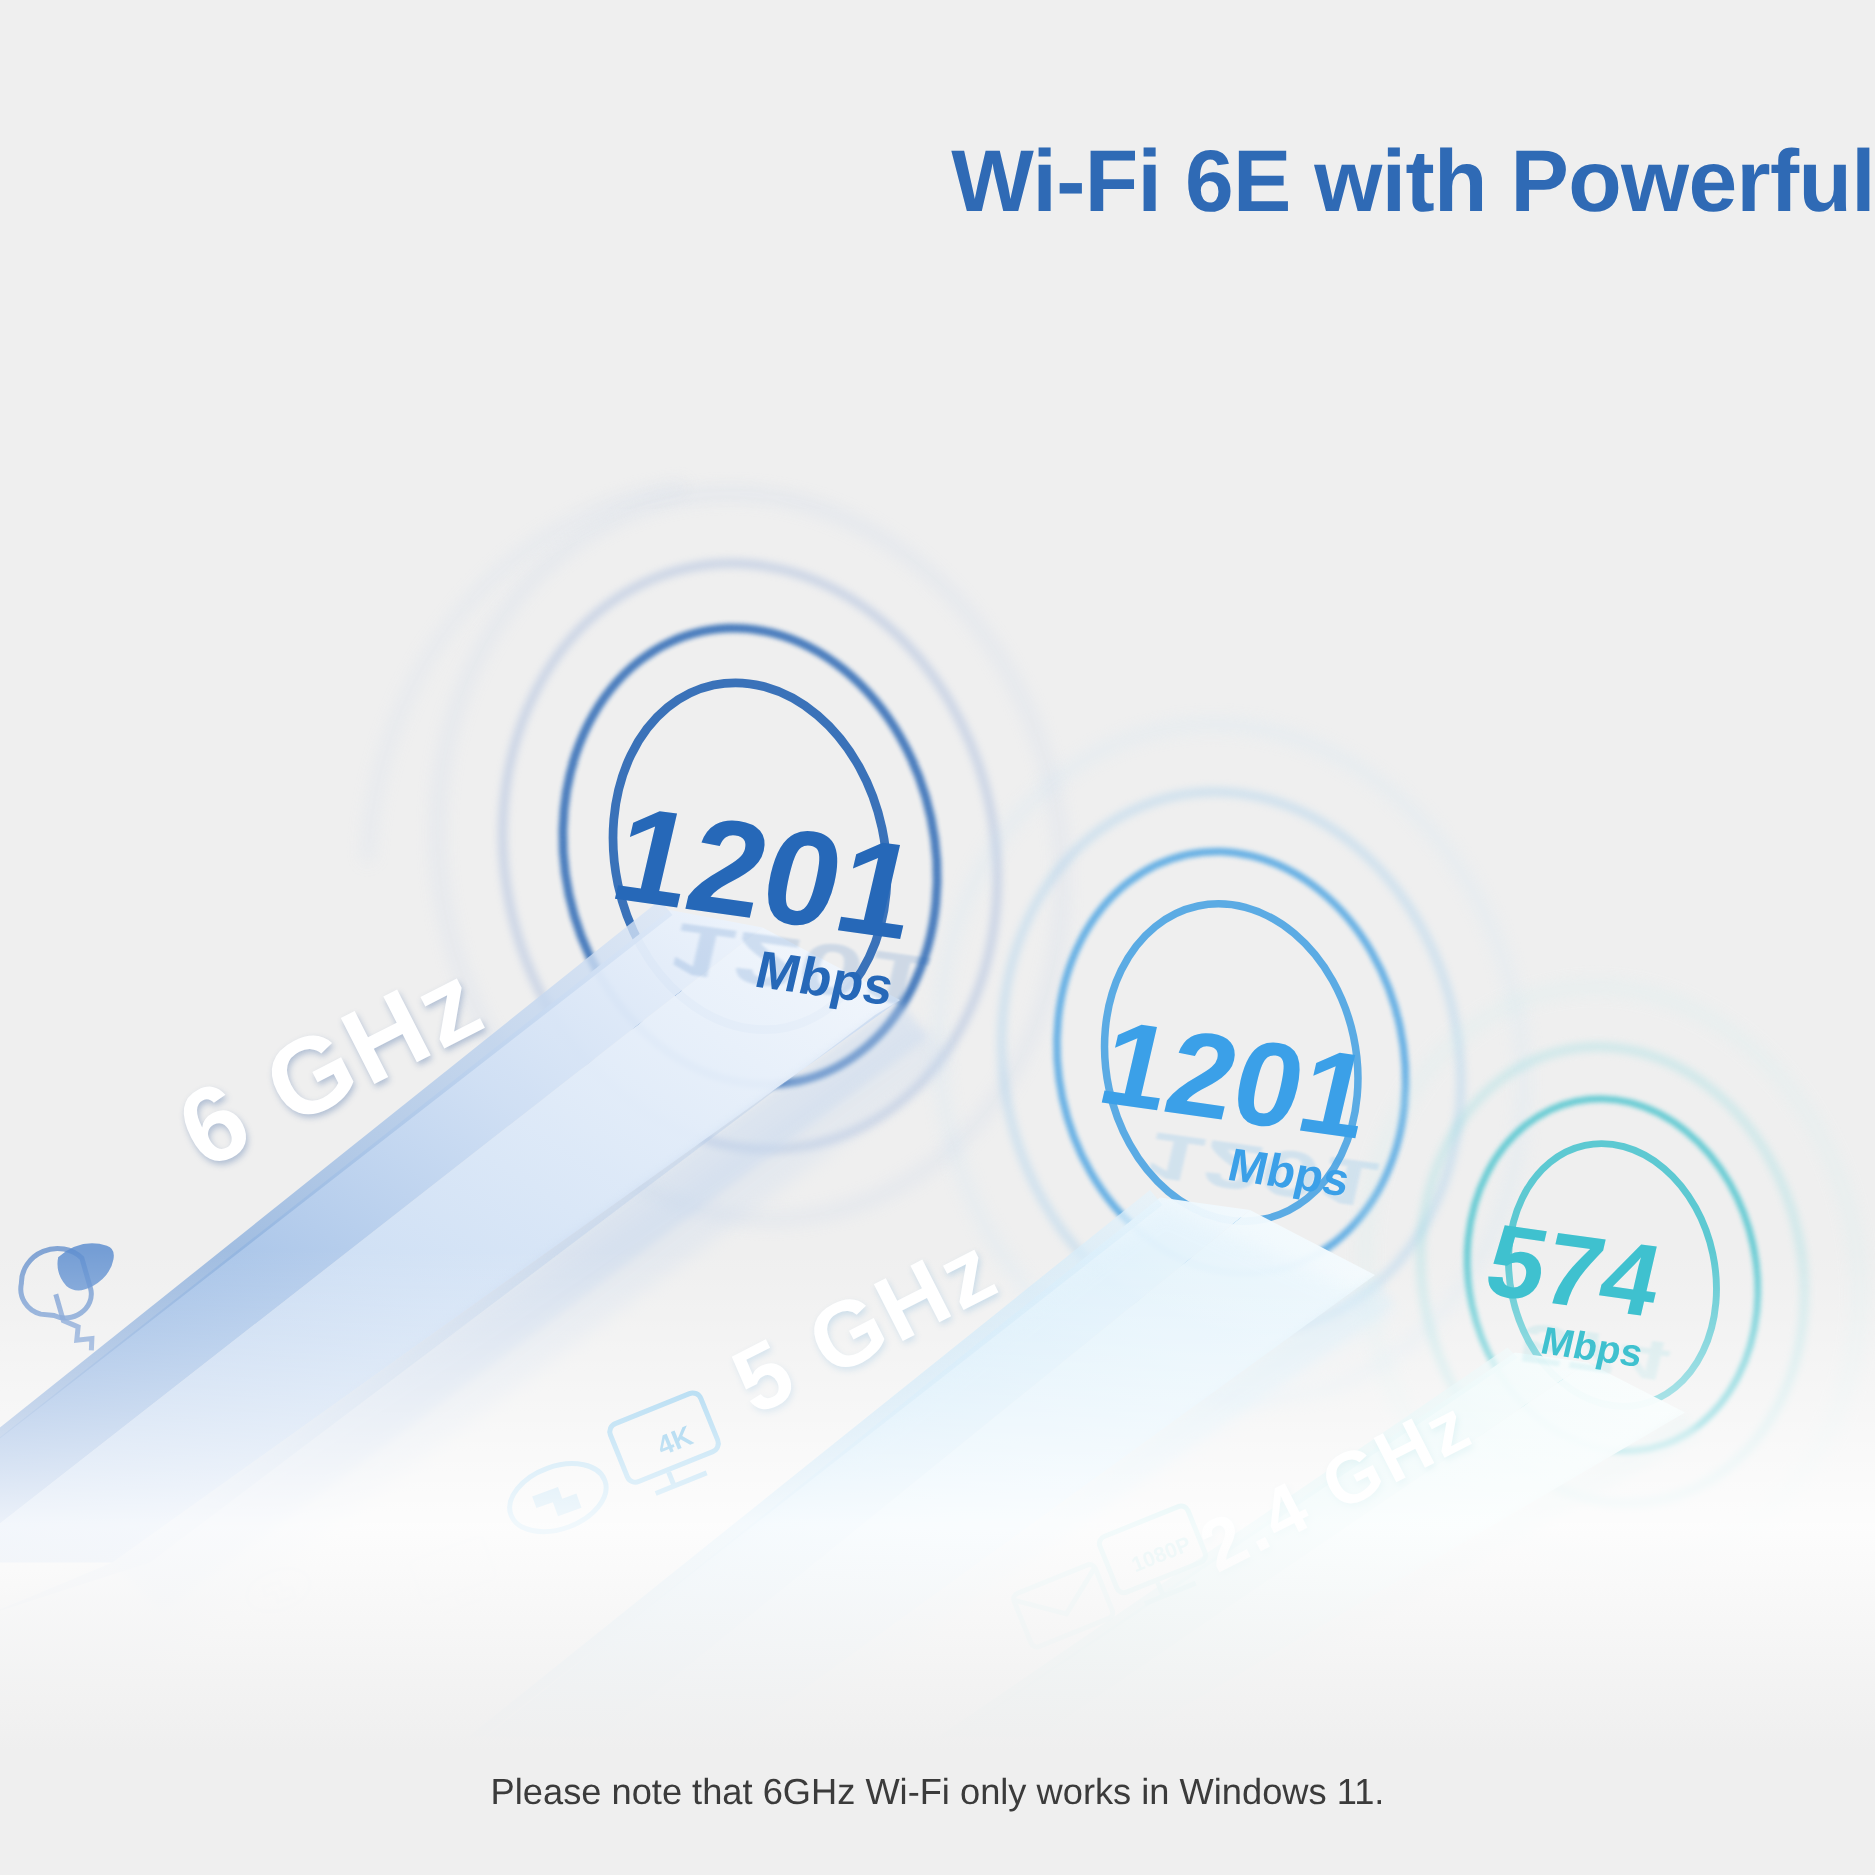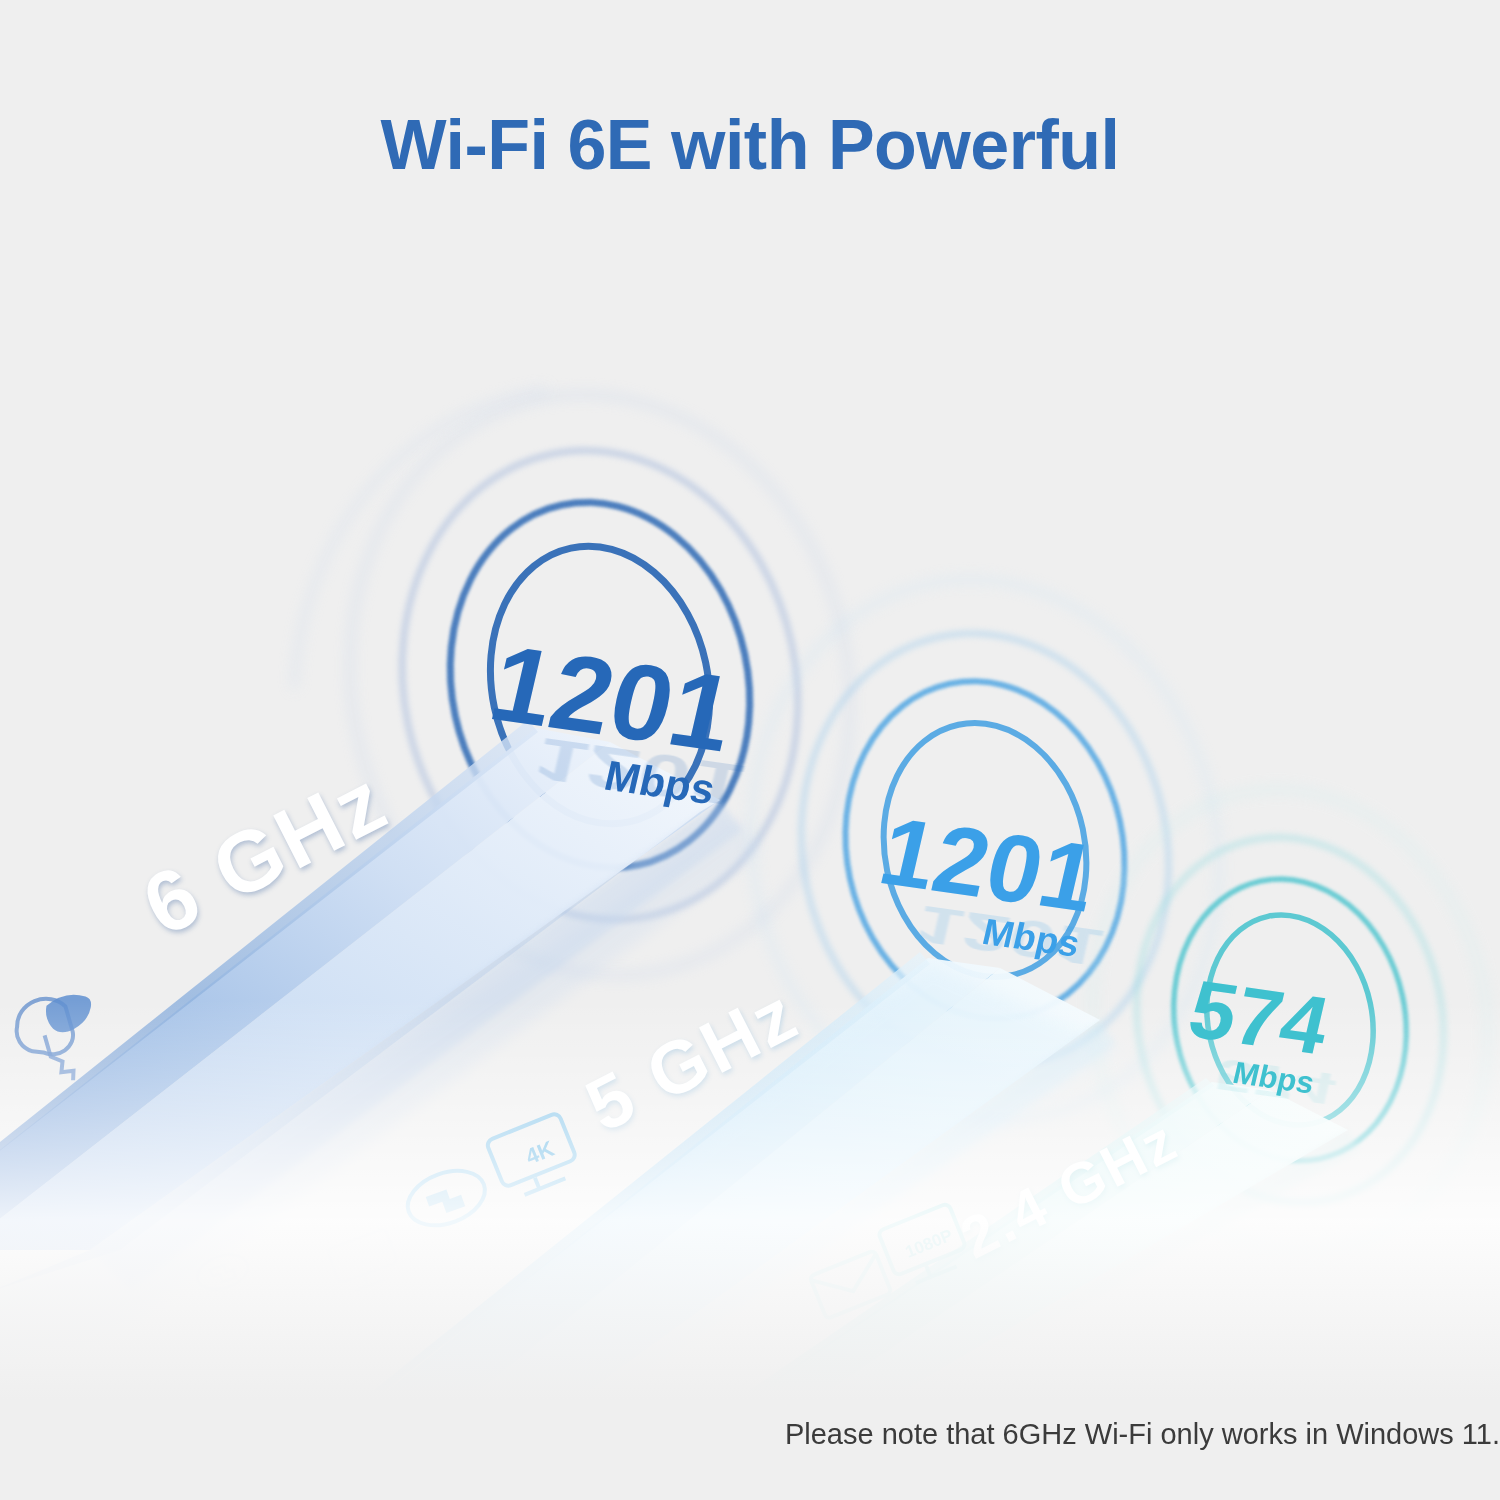--- a/index.html
+++ b/index.html
@@ -19,37 +19,37 @@
     background: #efefef;
     overflow: hidden;
   }
 
   
   .headline {
     position: absolute;
     top: 96px;
     left: 0;
     width: 1500px;
-    text-align: center;
+    text-align: right;
     color: #2f6ab5;
     font-size: 70px;
     font-weight: bold;
     line-height: 1.42;
     letter-spacing: -0.5px;
     z-index: 40;
   }
   .headline .line { display: block; }
 
   
   .footnote {
     position: absolute;
     top: 1418px;
     left: 0;
     width: 1500px;
-    text-align: right;
+    text-align: center;
     color: #3b3b3b;
     font-size: 29px;
     font-weight: normal;
     z-index: 40;
   }
 
   
   .scene {
     position: absolute;
     left: 0;

